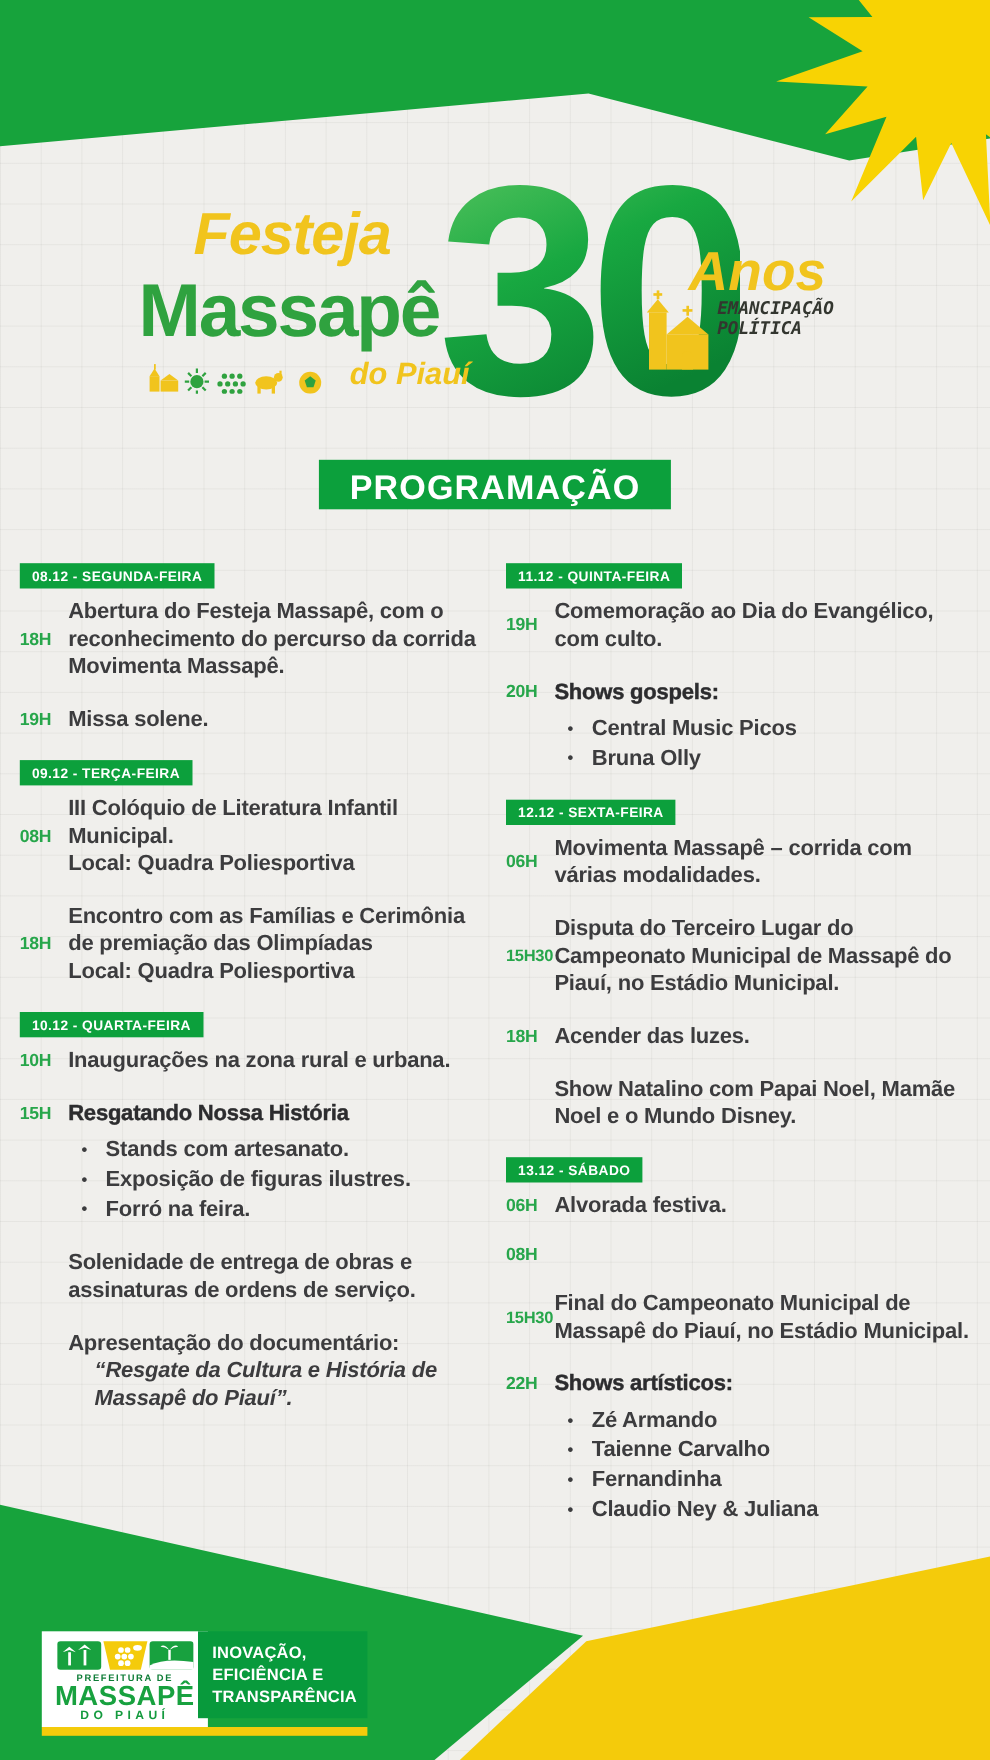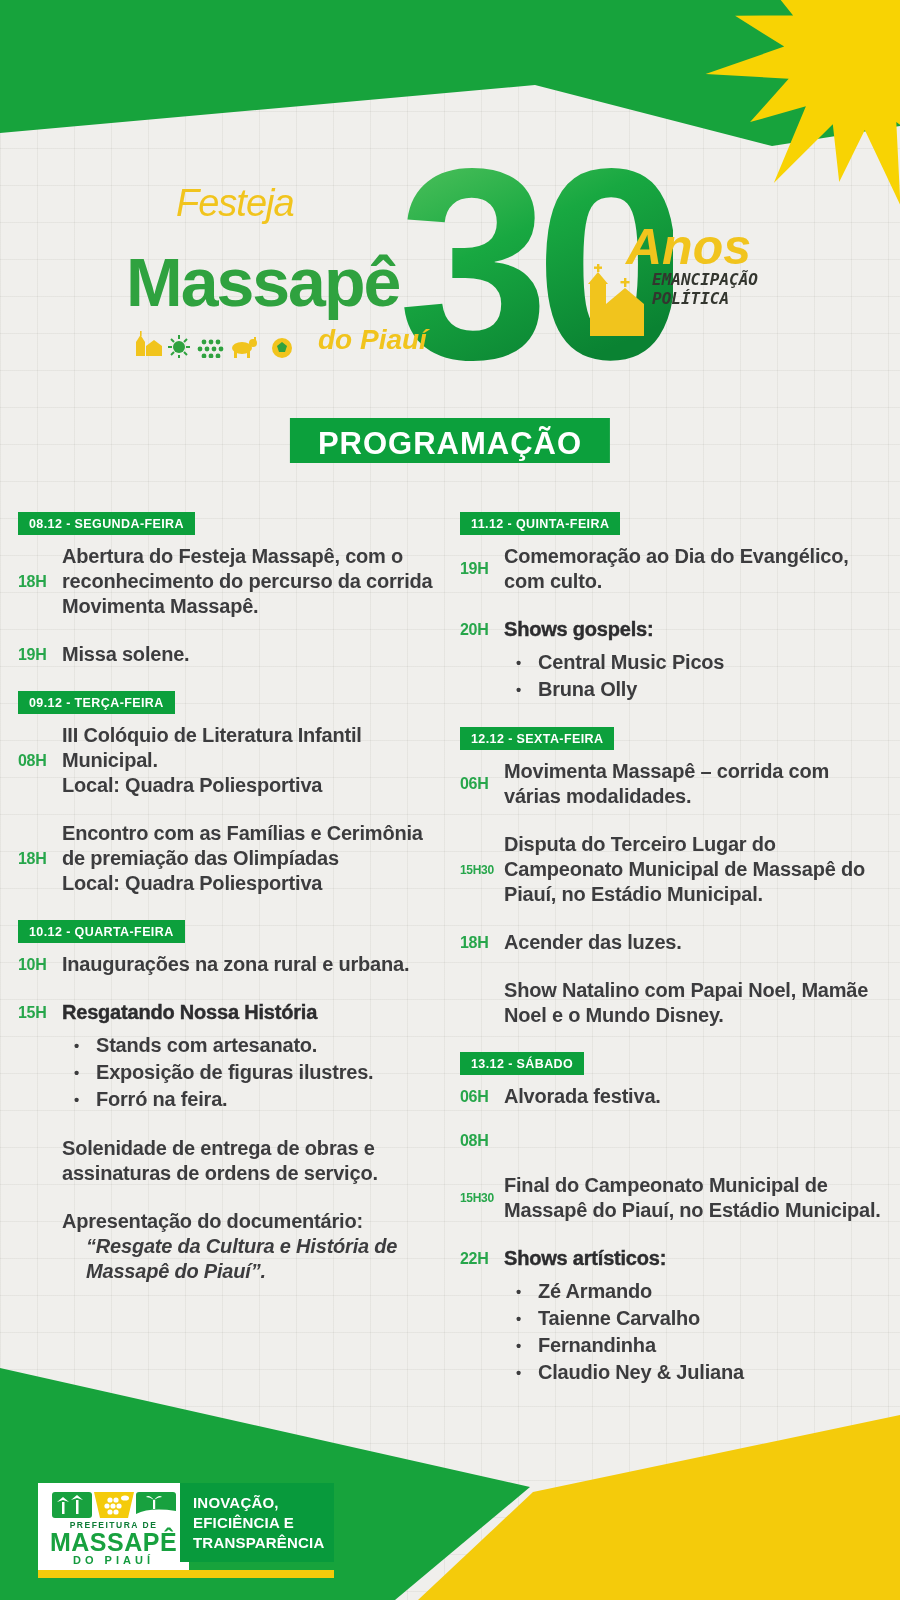--- a/index.html
+++ b/index.html
@@ -12,21 +12,21 @@
       linear-gradient(90deg, rgba(160,160,150,0.13) 1px, transparent 1px);
     background-size:37px 37px;
     font-family:"Liberation Sans","DejaVu Sans",sans-serif;
   }
   svg.deco{position:absolute; left:0; display:block;}
   #topDeco{top:0; z-index:3;}
   #bottomDeco{top:1360px; z-index:1;}
 
   
   .hdr{position:absolute; z-index:4; white-space:nowrap;}
-  .festeja{left:176px; top:182px; font-size:38px; font-weight:400; font-style:italic;
+  .festeja{left:176px; top:182px; font-size:54px; font-weight:700; font-style:italic;
     color:var(--c-logo_yellow,#F1C41D); letter-spacing:-1px;}
   .massape{left:126px; top:248px; font-size:68px; font-weight:800;
     color:var(--c-logo_green,#2FA23F); letter-spacing:-2px; line-height:1;}
   .dopiaui{left:318px; top:324px; font-size:28px; font-weight:800; font-style:italic;
     color:var(--c-logo_yellow,#F1C41D);}
   .thirty{left:398px; top:128px; font-size:272px; font-weight:800; line-height:1;
     letter-spacing:-14px; z-index:2;
     background:linear-gradient(155deg,#55c45f 5%,#18a841 40%,#0a8232 80%);
     -webkit-background-clip:text; background-clip:text; color:transparent;}
   .anos{left:626px; top:218px; font-size:50px; font-weight:800; font-style:italic;
@@ -51,21 +51,21 @@
   .col-right{left:460px;}
   .day-badge{
     display:inline-block; background:var(--c-green,#0CA03C); color:#fff;
     font-size:12.5px; font-weight:700; letter-spacing:.4px;
     padding:5px 11px 4px; margin:1px 0 9px;
   }
   .item{margin-bottom:23px;}
   .item-row{display:flex; align-items:center;}
   .time{flex:0 0 44px; font-size:16px; font-weight:800;
     color:var(--c-time_green,#27A64B); white-space:nowrap; letter-spacing:-0.3px;}
-  .time.small{font-size:12px;}
+  .time.small{font-size:15px;}
   .body{flex:1; font-size:20px; line-height:25px; font-weight:700;
     color:var(--c-body_text,#3C3C3E); letter-spacing:-0.2px;}
   .body .lead{color:#2c2c2e; -webkit-text-stroke:0.4px #2c2c2e;}
   .body .quote{font-style:italic;margin-left:24px;}
   .bullets{margin:7px 0 0 56px;}
   .bullet{display:flex; font-size:20px; line-height:26px; font-weight:700;
     color:var(--c-body_text,#3C3C3E); letter-spacing:-0.2px;}
   .bullet .dot{flex:0 0 22px; font-size:15px; padding-top:1px;}
 
   

